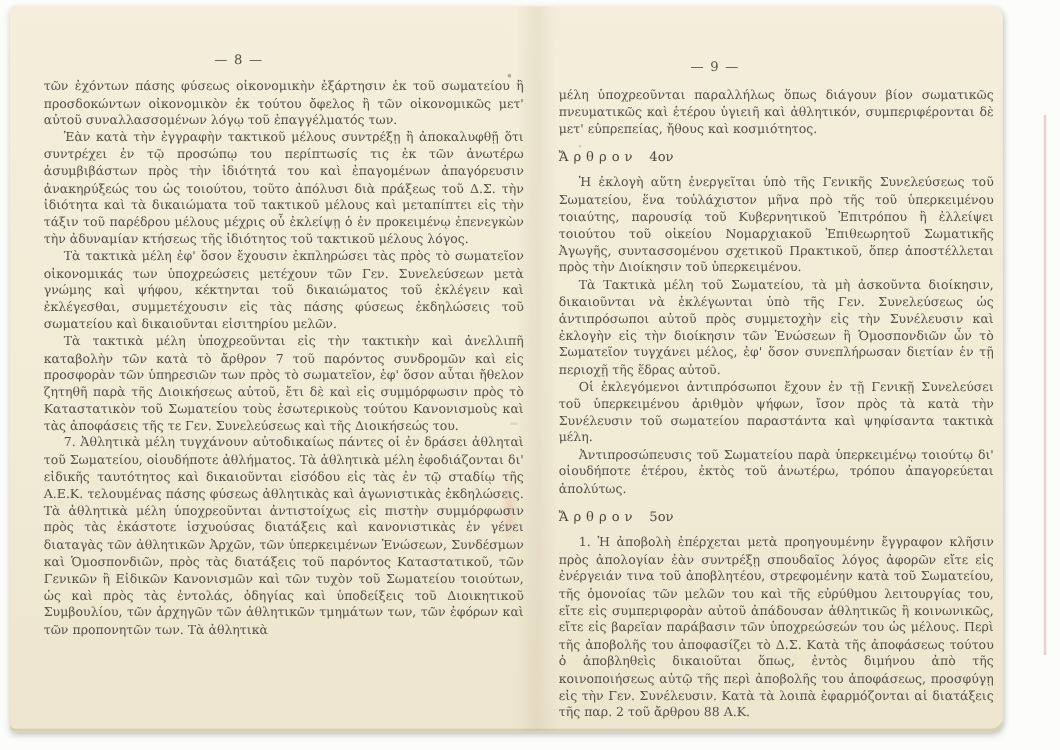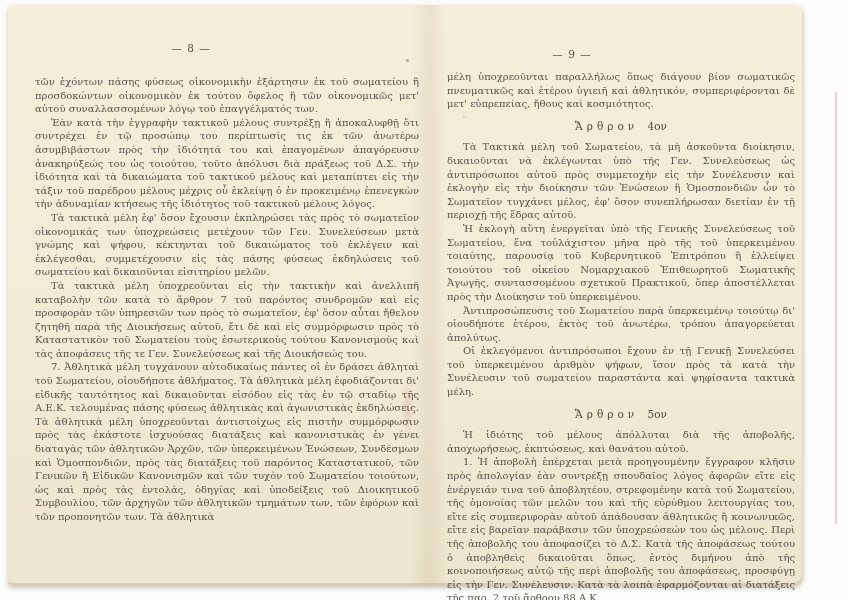--- a/index.html
+++ b/index.html
@@ -72,32 +72,31 @@
   .pageno.left  { left: 148px; top: 37px; }
   .pageno.right { left: 529px; top: 43px; }
 
   .textcol {
     position: absolute;
     color: #55524a;
     font-size: 10px;
     line-height: 13.6px;
     text-align: justify;
   }
-  .textcol.left  { left: 27px;  top: 58px; width: 384px; margin-top: 12px; }
+  .textcol.left  { left: 27px;  top: 58px; width: 384px; }
   .textcol.right { left: 439px; top: 65px; width: 348px; }
 
   .textcol p {
     margin: 0;
     text-indent: 16px;
   }
   .textcol p.cont { text-indent: 0; }
 
   .article-heading {
     margin: 9px 0 7px 0;
-    text-align: center;
     font-weight: normal;
     font-size: 10.5px;
     color: #4c4941;
   }
   .article-heading .art-word {
     letter-spacing: 4px;
     margin-right: 6px;
   }
   
   .speck {
@@ -131,31 +130,30 @@
     <div class="pageno right">— 9 —</div>
 
     <div class="textcol right">
       <p class="cont">μέλη ὑποχρεοῦνται παραλλήλως ὅπως διάγουν βίον σωματικῶς πνευματικῶς καὶ ἑτέρου ὑγιειῆ καὶ ἀθλητικόν, συμπεριφέρονται δὲ μετ' εὐπρεπείας, ἤθους καὶ κοσμιότητος.</p>
 
       <h3 class="article-heading">
         <span class="art-word">Ἄρθρον</span>
         <span class="art-num">4ον</span>
       </h3>
 
+      <p>Ἡ ἐκλογὴ αὕτη ἐνεργεῖται ὑπὸ τῆς Γενικῆς Συνελεύσεως τοῦ Σωματείου, ἕνα τοὐλάχιστον μῆνα πρὸ τῆς τοῦ ὑπερκειμένου τοιαύτης, παρουσίᾳ τοῦ Κυβερνητικοῦ Ἐπιτρόπου ἢ ἐλλείψει τοιούτου τοῦ οἰκείου Νομαρχιακοῦ Ἐπιθεωρητοῦ Σωματικῆς Ἀγωγῆς, συντασσομένου σχετικοῦ Πρακτικοῦ, ὅπερ ἀποστέλλεται πρὸς τὴν Διοίκησιν τοῦ ὑπερκειμένου.</p>
       <p>Τὰ Τακτικὰ μέλη τοῦ Σωματείου, τὰ μὴ ἀσκοῦντα διοίκησιν, δικαιοῦνται νὰ ἐκλέγωνται ὑπὸ τῆς Γεν. Συνελεύσεως ὡς ἀντιπρόσωποι αὐτοῦ πρὸς συμμετοχὴν εἰς τὴν Συνέλευσιν καὶ ἐκλογὴν εἰς τὴν διοίκησιν τῶν Ἑνώσεων ἢ Ὁμοσπονδιῶν ὧν τὸ Σωματεῖον τυγχάνει μέλος, ἐφ' ὅσον συνεπλήρωσαν διετίαν ἐν τῇ περιοχῇ τῆς ἕδρας αὐτοῦ.</p>
-      <p>Ἡ ἐκλογὴ αὕτη ἐνεργεῖται ὑπὸ τῆς Γενικῆς Συνελεύσεως τοῦ Σωματείου, ἕνα τοὐλάχιστον μῆνα πρὸ τῆς τοῦ ὑπερκειμένου τοιαύτης, παρουσίᾳ τοῦ Κυβερνητικοῦ Ἐπιτρόπου ἢ ἐλλείψει τοιούτου τοῦ οἰκείου Νομαρχιακοῦ Ἐπιθεωρητοῦ Σωματικῆς Ἀγωγῆς, συντασσομένου σχετικοῦ Πρακτικοῦ, ὅπερ ἀποστέλλεται πρὸς τὴν Διοίκησιν τοῦ ὑπερκειμένου.</p>
+      <p>Οἱ ἐκλεγόμενοι ἀντιπρόσωποι ἔχουν ἐν τῇ Γενικῇ Συνελεύσει τοῦ ὑπερκειμένου ἀριθμὸν ψήφων, ἴσον πρὸς τὰ κατὰ τὴν Συνέλευσιν τοῦ σωματείου παραστάντα καὶ ψηφίσαντα τακτικὰ μέλη.</p>
       <p>Ἀντιπροσώπευσις τοῦ Σωματείου παρὰ ὑπερκειμένῳ τοιούτῳ δι' οἱουδήποτε ἑτέρου, ἐκτὸς τοῦ ἀνωτέρω, τρόπου ἀπαγορεύεται ἀπολύτως.</p>
-      <p>Οἱ ἐκλεγόμενοι ἀντιπρόσωποι ἔχουν ἐν τῇ Γενικῇ Συνελεύσει τοῦ ὑπερκειμένου ἀριθμὸν ψήφων, ἴσον πρὸς τὰ κατὰ τὴν Συνέλευσιν τοῦ σωματείου παραστάντα καὶ ψηφίσαντα τακτικὰ μέλη.</p>
 
       <h3 class="article-heading">
         <span class="art-word">Ἄρθρον</span>
         <span class="art-num">5ον</span>
       </h3>
 
-      <p>Ἡ ἰδιότης τοῦ μέλους ἀπόλλυται διὰ τῆς ἀποβολῆς, ἀποχωρήσεως, ἐκπτώσεως, καὶ θανάτου αὐτοῦ.</p>
       <p>1. Ἡ ἀποβολὴ ἐπέρχεται μετὰ προηγουμένην ἔγγραφον κλῆσιν πρὸς ἀπολογίαν ἐὰν συντρέξῃ σπουδαῖος λόγος ἀφορῶν εἴτε εἰς ἐνέργειάν τινα τοῦ ἀποβλητέου, στρεφομένην κατὰ τοῦ Σωματείου, τῆς ὁμονοίας τῶν μελῶν του καὶ τῆς εὐρύθμου λειτουργίας του, εἴτε εἰς συμπεριφορὰν αὐτοῦ ἀπάδουσαν ἀθλητικῶς ἢ κοινωνικῶς, εἴτε εἰς βαρεῖαν παράβασιν τῶν ὑποχρεώσεών του ὡς μέλους. Περὶ τῆς ἀποβολῆς του ἀποφασίζει τὸ Δ.Σ. Κατὰ τῆς ἀποφάσεως τούτου ὁ ἀποβληθεὶς δικαιοῦται ὅπως, ἐντὸς διμήνου ἀπὸ τῆς κοινοποιήσεως αὐτῷ τῆς περὶ ἀποβολῆς του ἀποφάσεως, προσφύγῃ εἰς τὴν Γεν. Συνέλευσιν. Κατὰ τὰ λοιπὰ ἐφαρμόζονται αἱ διατάξεις τῆς παρ. 2 τοῦ ἄρθρου 88 Α.Κ.</p>
     </div>
 
     <div class="speck s1"></div>
     <div class="speck s2"></div>
     <div class="speck s3"></div>
     <div class="speck s4"></div>
   </div>
 
   <div class="edge-line"></div>

